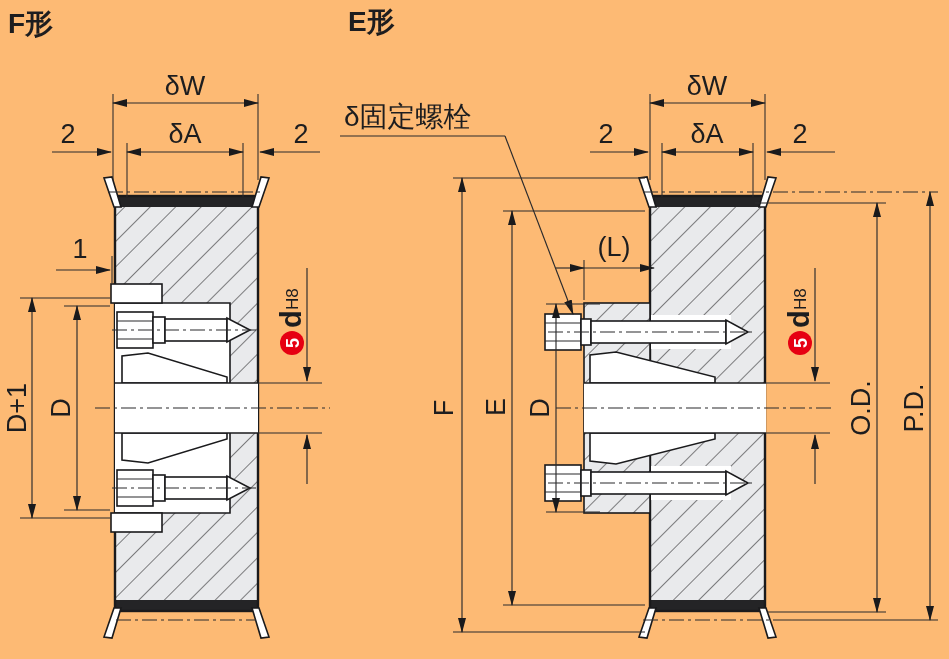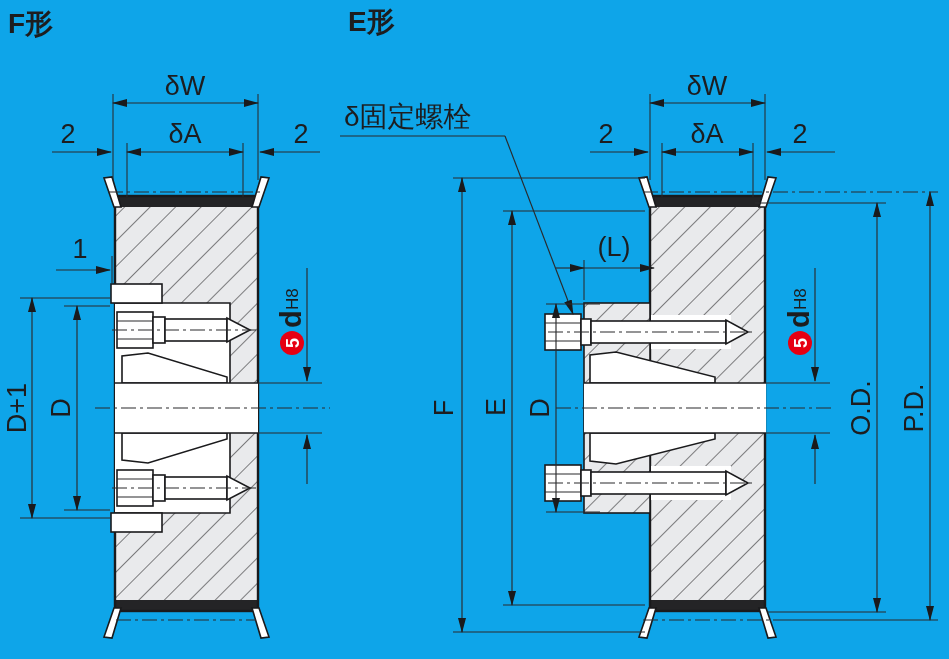--- a/index.html
+++ b/index.html
@@ -1,16 +1,16 @@
 <!DOCTYPE html>
 <html><head>
 <meta charset="utf-8">
 <style>
   html,body{margin:0;padding:0;background:#ffffff;}
-  .stage{position:relative;width:949px;height:659px;background:#0ea5e9;overflow:hidden;
+  .stage{position:relative;width:949px;height:659px;background:#fdba74;overflow:hidden;
          font-family:"Liberation Sans",sans-serif;}
   svg text{fill:#1d1d1f;}
   .title{font:bold 28px "Liberation Sans",sans-serif;}
   .dim{font:27px "Liberation Sans",sans-serif;}
   .dimsmall{font:17px "Liberation Sans",sans-serif;}
   .cjk{font:28px "Liberation Sans",sans-serif;}
   .callout-d{font:bold 29px "Liberation Sans",sans-serif;}
   .callout-5{font:bold 18px "Liberation Sans",sans-serif;fill:#ffffff;}
   .outline{stroke:#1a1a1c;stroke-width:2.4;fill:none;}
   .thin{stroke:#1a1a1c;stroke-width:1.6;fill:none;}

